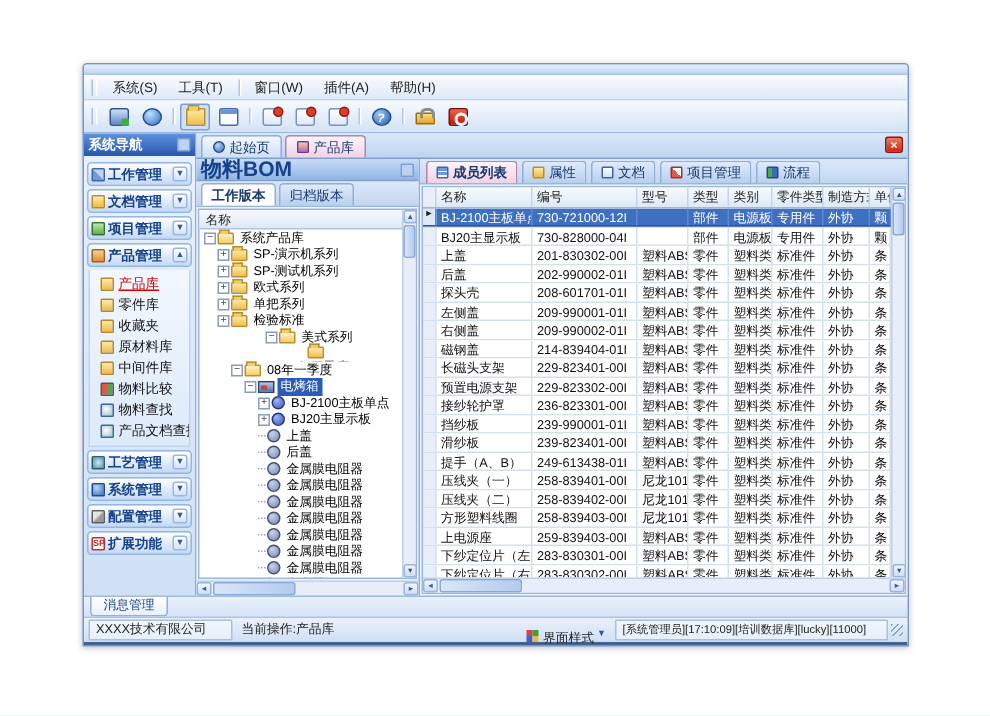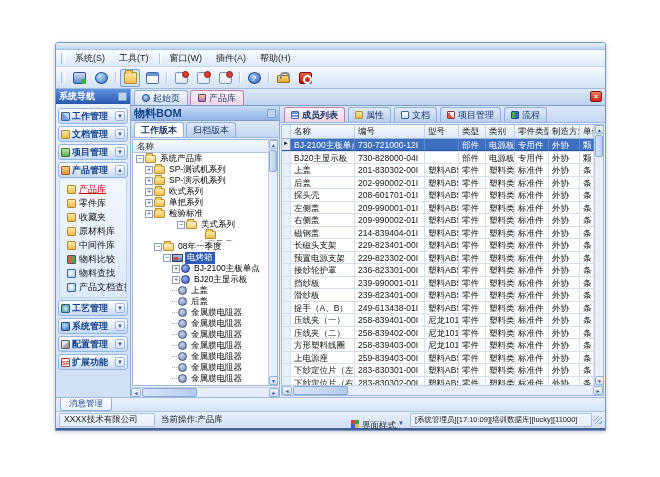--- a/index.html
+++ b/index.html
@@ -62,21 +62,21 @@
   .doctabs{height:17px;flex:none;display:flex;align-items:flex-end;background:linear-gradient(#dbe8f9,#bdd3ef);border-bottom:1px solid #7d9cc8;padding-left:3px;position:relative;}
   .dtab{height:15px;display:flex;align-items:center;padding:0 7px;margin-right:2px;border:1px solid #8fb0d8;border-bottom:none;border-radius:3px 3px 0 0;background:linear-gradient(#f3f8fe,#cfdff5);font-size:9px;color:#1a3a6b;}
   .dtab.active{background:linear-gradient(#fdf3fa,#efd2e6);border-color:#bb83ab;}
   .dticon{width:8px;height:8px;border-radius:50%;margin-right:3px;}
   .home-ticon{background:radial-gradient(circle at 35% 30%,#bcd8f8,#3a6cc0);border:1px solid #23488a;}
   .prod-ticon{background:linear-gradient(#f8d08c,#b06cc0);border:1px solid #6a3a8a;border-radius:1px;}
   .closebtn{position:absolute;right:3px;top:2px;width:12px;height:11px;background:linear-gradient(#f37a64,#cc2410);border:1px solid #8a170a;border-radius:2px;color:#fff;font-size:8px;line-height:9px;text-align:center;font-weight:bold;}
   .cbody{flex:1;display:flex;min-height:0;}
   
   .bom{width:149px;flex:none;border-right:1px solid #8fadd6;display:flex;flex-direction:column;background:#eef3fb;min-height:0;}
-  .bom-head{height:15px;flex:none;background:linear-gradient(#c8dcf6,#8fb4e4);border-bottom:1px solid #7d9cc8;display:flex;align-items:center;font-size:11px;font-weight:bold;color:#15428b;padding:0 3px;}
+  .bom-head{height:15px;flex:none;background:linear-gradient(#c8dcf6,#8fb4e4);border-bottom:1px solid #7d9cc8;display:flex;align-items:center;font-size:14px;font-weight:bold;color:#15428b;padding:0 3px;}
   .bom-head .sp{flex:1;}
   .vtabs{height:17px;flex:none;display:flex;align-items:flex-end;background:linear-gradient(#dbe8f9,#c3d6f0);padding-left:3px;border-bottom:1px solid #9ab6e0;}
   .vtab{height:15px;display:flex;align-items:center;padding:0 6px;margin-right:2px;border:1px solid #8fb0d8;border-bottom:none;border-radius:3px 3px 0 0;font-size:9px;color:#1a3a6b;background:linear-gradient(#dfeafc,#b8cfee);}
   .vtab.active{background:#fff;font-weight:bold;}
   .tree-wrap{flex:1;display:flex;min-height:0;background:#fff;border:1px solid #9ab6e0;margin:1px;}
   .tree-left{flex:1;display:flex;flex-direction:column;min-width:0;}
   .tree-colhead{height:13px;flex:none;background:linear-gradient(#f7fafd,#dde8f6);border-bottom:1px solid #b0c4e0;font-size:8.5px;color:#222;padding:1px 4px;}
   .tree-rows{flex:1;overflow:hidden;}
   .trow{height:11px;display:flex;align-items:center;font-size:8.5px;white-space:nowrap;}
   .exp{width:8px;height:8px;flex:none;border:1px solid #8a9cb8;background:#fff;font-size:7px;line-height:6px;text-align:center;color:#444;margin-right:1px;}
@@ -316,26 +316,26 @@
               <div class="tree-colhead">名称</div>
               <div class="tree-rows" id="treerows">
                   <div class="trow" style="padding-left: 3px;">
                     <span class="exp">−</span>
                     <i class="ti folder-open-icon"></i>
                     <span class="tlabel">系统产品库</span>
                   </div>
                   <div class="trow" style="padding-left: 12px;">
                     <span class="exp">+</span>
                     <i class="ti folder-icon"></i>
-                    <span class="tlabel">SP-测试机系列</span>
+                    <span class="tlabel">SP-演示机系列</span>
                   </div>
                   <div class="trow" style="padding-left: 12px;">
                     <span class="exp">+</span>
                     <i class="ti folder-icon"></i>
-                    <span class="tlabel">SP-演示机系列</span>
+                    <span class="tlabel">SP-测试机系列</span>
                   </div>
                   <div class="trow" style="padding-left: 12px;">
                     <span class="exp">+</span>
                     <i class="ti folder-icon"></i>
                     <span class="tlabel">欧式系列</span>
                   </div>
                   <div class="trow" style="padding-left: 12px;">
                     <span class="exp">+</span>
                     <i class="ti folder-icon"></i>
                     <span class="tlabel">单把系列</span>

